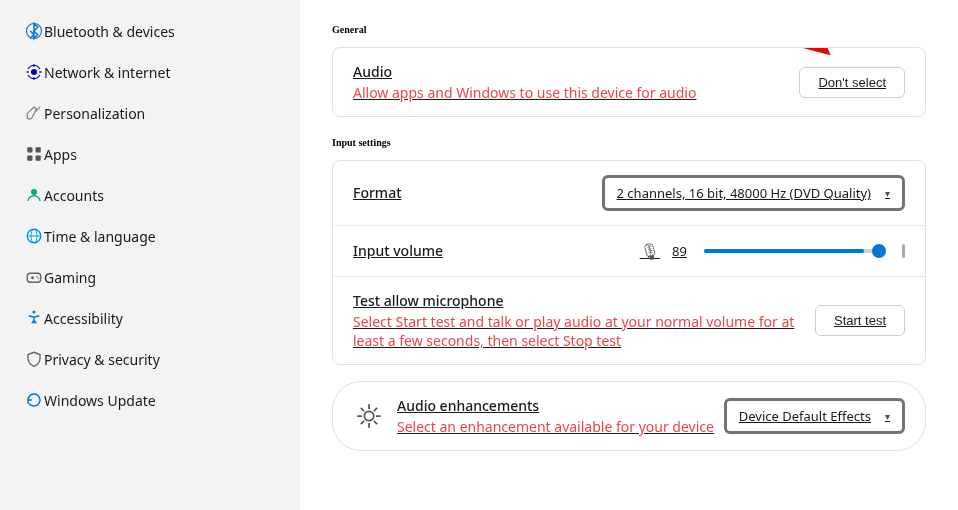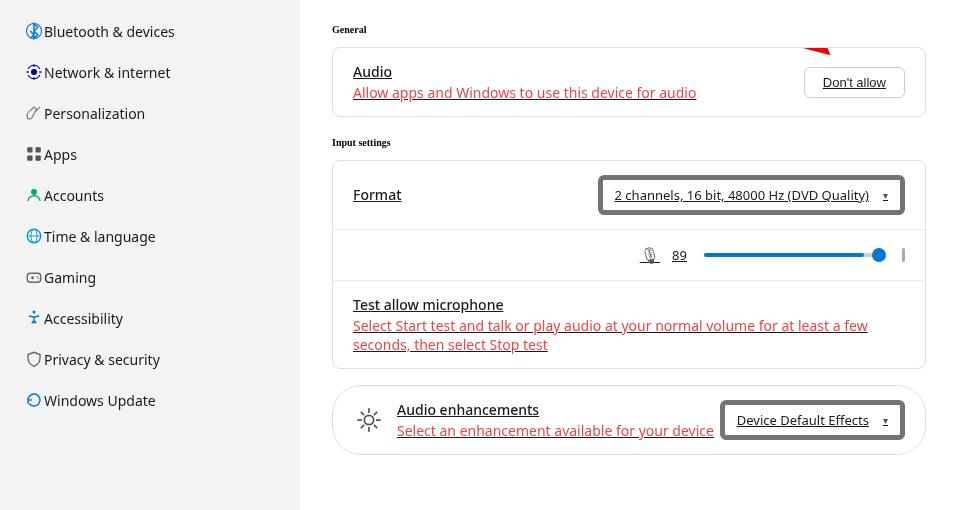--- a/index.html
+++ b/index.html
@@ -103,21 +103,21 @@
 
     .input-settings-section {
       margin-top: 20px;
     }
 
     
     .format-select {
       display: flex;
       align-items: center;
       background: #fff;
-      border: 5px solid #737373;
+      border: 3px solid #737373;
       border-radius: 6px;
       padding: 6px 12px;
       gap: 8px;
       cursor: pointer;
       font-size: 13px;
       color: #1a1a1a;
     }
 
     
     .volume-row {
@@ -317,56 +317,60 @@
         </div>
 
         <svg class="red-arrow" width="90" height="70" viewBox="0 0 90 70">
           <defs>
             <marker id="arrowhead" markerWidth="8" markerHeight="8" refX="4" refY="4" orient="auto">
               <polygon points="0 0, 8 4, 0 8" fill="#e00"></polygon>
             </marker>
           </defs>
           <line x1="20" y1="10" x2="75" y2="58" stroke="#e00" stroke-width="3.5" marker-end="url(#arrowhead)"></line>
         </svg>
-        <button class="btn">Don't allow</button>
+        <button class="btn">Don't select</button>
       </div>
     </div>
   </div>
 
   <div class="input-settings-section">
     <div class="section-title">Input settings</div>
     <div class="card">
 
       <div class="card-row">
         <div class="card-row-info">
           <div class="card-row-title">Format</div>
         </div>
         <div class="format-select">
           <span>2 channels, 16 bit, 48000 Hz (DVD Quality)</span>
           <span class="chevron">▾</span>
         </div>
       </div>
 
       <div class="card-row">
+        <div class="card-row-info">
+          <div class="card-row-title">Input volume</div>
+        </div>
         <div class="volume-row">
           <span class="volume-icon">🎙</span>
           <span class="volume-value">89</span>
           <div class="slider-track">
             <div class="slider-fill"></div>
             <div class="slider-thumb"></div>
           </div>
           <div class="slider-end-line"></div>
         </div>
       </div>
 
       <div class="card-row">
         <div class="test-mic-info">
           <div class="card-row-title">Test allow microphone</div>
           <div class="card-row-subtitle">Select Start test and talk or play audio at your normal volume for at least a few seconds, then select Stop test</div>
         </div>
+        <button class="btn">Start test</button>
       </div>
     </div>
 
     <div class="card" style="margin-top:16px;border-radius:29px;">
       <div class="card-row">
         <div class="enhancement-icon">
           <svg width="28" height="28" viewBox="0 0 24 24">
             <circle cx="12" cy="12" r="4" stroke="#555" stroke-width="1.5" fill="none"></circle>
             <line x1="12" y1="2" x2="12" y2="6" stroke="#555" stroke-width="1.5"></line>
             <line x1="12" y1="18" x2="12" y2="22" stroke="#555" stroke-width="1.5"></line>

